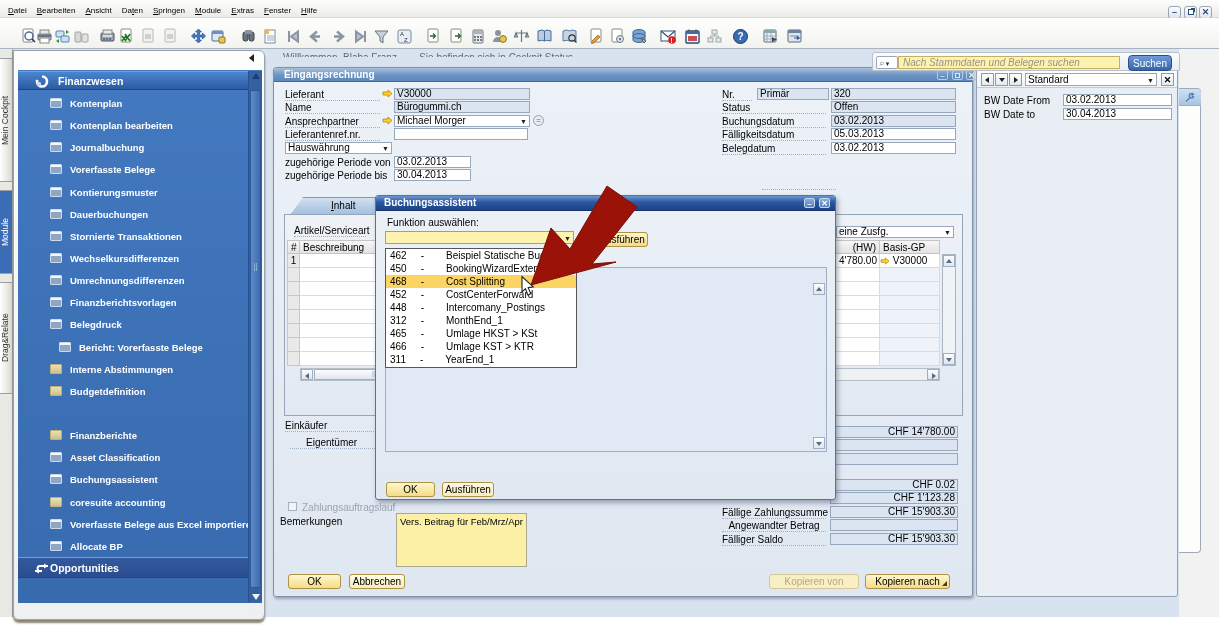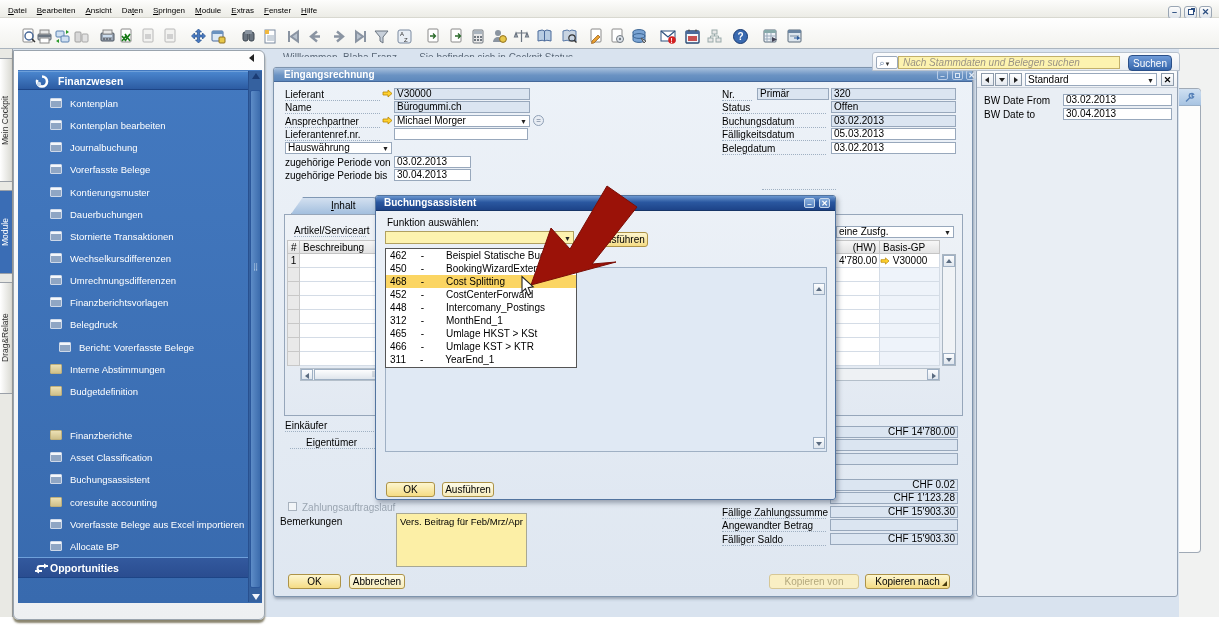--- a/index.html
+++ b/index.html
@@ -18,21 +18,21 @@
 #mdi{left:0;top:49px;width:1219px;height:568px;background:#d9e3ef;}
 
 #vtabs{left:0;top:0;width:13px;height:568px;background:#e9e9e4;border-right:1px solid #9aa0a8;}
 .vtab{position:absolute;left:0;width:13px;background:linear-gradient(90deg,#ffffff,#d9d9d2);border:1px solid #9aa0a8;border-left:none;font-size:10px;color:#333;}
 .vtab div{transform:rotate(180deg);writing-mode:vertical-rl;width:11px;text-align:center;height:100%;font-size:8.5px;}
 .vtab.sel{background:#3a6db5;color:#fff;}
 #sidebox{left:13px;top:1px;width:252px;height:570px;background:linear-gradient(#fdfdfd,#eef0f2);border:1px solid #9aa4ae;border-radius:0 6px 6px 6px;box-shadow:0 3px 2px rgba(125,120,95,.9);}
 #sidemenu{position:absolute;left:4px;top:19px;width:244px;height:533px;background:linear-gradient(#4379c0,#386aae);}
 .mhead{position:absolute;left:0;width:244px;height:19px;background:linear-gradient(#4a86ce,#2c5ba2);border-top:1px solid #6ea0da;border-bottom:1px solid #1d4587;color:#fff;font-weight:bold;font-size:10.5px;line-height:18px;white-space:nowrap;}
 .mhead.dark{background:linear-gradient(#33599e,#2a4d90);}
-.mitem{position:absolute;left:0;width:240px;height:22px;color:#fff;font-size:9.5px;line-height:22px;white-space:nowrap;}
+.mitem{position:absolute;left:0;width:240px;height:22px;color:#fff;font-size:9.5px;line-height:22px;white-space:nowrap;font-weight:bold;}
 .micon{position:absolute;left:32px;top:5px;width:12px;height:10px;border:1px solid #cdd8e8;background:linear-gradient(#f4f7fb 30%,#8fa6c4 30%);border-radius:1px;}
 .mfold{position:absolute;left:32px;top:5px;width:12px;height:10px;background:linear-gradient(#ece0b4,#cfc08a);border:1px solid #bfb07c;border-radius:1px;}
 .mtext{position:absolute;left:52px;top:0;}
 #sscroll{position:absolute;left:230px;top:1px;width:14px;height:531px;background:#35619f;border-left:1px solid #28508f;}
 
 .fieldg{position:absolute;height:12px;background:#dbe5f1;border:1px solid #98a8bc;font-size:10px;line-height:10px;padding:0 2px;white-space:nowrap;}
 .fieldw{position:absolute;height:12px;background:#fff;border:1px solid #98a8bc;font-size:10px;line-height:10px;padding:0 2px;white-space:nowrap;}
 .lbl{position:absolute;font-size:10px;white-space:nowrap;}
 .dotl{border-bottom:1px dotted #9fb0c2;}
 .larrow{position:absolute;width:11px;height:9px;}
@@ -474,21 +474,21 @@
 
     <div class="lbl dotl" style="left:11px;top:352px;width:95px;">Einkäufer</div>
     <div class="lbl dotl" style="left:16px;top:369px;width:95px;padding-left:16px;">Eigentümer</div>
     <div class="fieldg" style="left:556px;top:358px;width:128px;text-align:right;">CHF 14'780.00</div>
     <div class="fieldg" style="left:556px;top:371px;width:128px;"></div>
     <div class="fieldg" style="left:556px;top:385px;width:128px;"></div>
     <div class="fieldg" style="left:556px;top:411px;width:128px;text-align:right;">CHF 0.02</div>
     <div class="fieldg" style="left:556px;top:424px;width:128px;text-align:right;">CHF 1'123.28</div>
     <div class="lbl dotl" style="left:448px;top:439px;width:104px;">Fällige Zahlungssumme</div>
     <div class="fieldg" style="left:556px;top:438px;width:128px;text-align:right;">CHF 15'903.30</div>
-    <div class="lbl dotl" style="left:448px;top:452px;width:104px;">Angewandter Betrag</div>
+    <div class="lbl dotl" style="left:448px;top:452px;width:104px;text-align:center;">Angewandter Betrag</div>
     <div class="fieldg" style="left:556px;top:451px;width:128px;"></div>
     <div class="lbl dotl" style="left:448px;top:466px;width:104px;">Fälliger Saldo</div>
     <div class="fieldg" style="left:556px;top:465px;width:128px;text-align:right;">CHF 15'903.30</div>
     <div class="ab" style="left:14px;top:434px;width:9px;height:9px;border:1px solid #a8b2be;background:#f2f5f8;"></div>
     <div class="lbl" style="left:28px;top:434px;color:#9aa5b1;">Zahlungsauftragslauf</div>
     <div class="lbl" style="left:6px;top:448px;">Bemerkungen</div>
     <div class="ab" style="left:122px;top:445px;width:131px;height:54px;background:#fcefa6;border:1px solid #a8a894;padding:2px 3px;font-size:9.5px;">Vers. Beitrag für Feb/Mrz/Apr</div>
     <div class="btn" style="left:14px;top:506px;width:53px;">OK</div>
     <div class="btn plain" style="left:75px;top:506px;width:56px;">Abbrechen</div>
     <div class="btn dis" style="left:495px;top:506px;width:90px;">Kopieren von</div>

